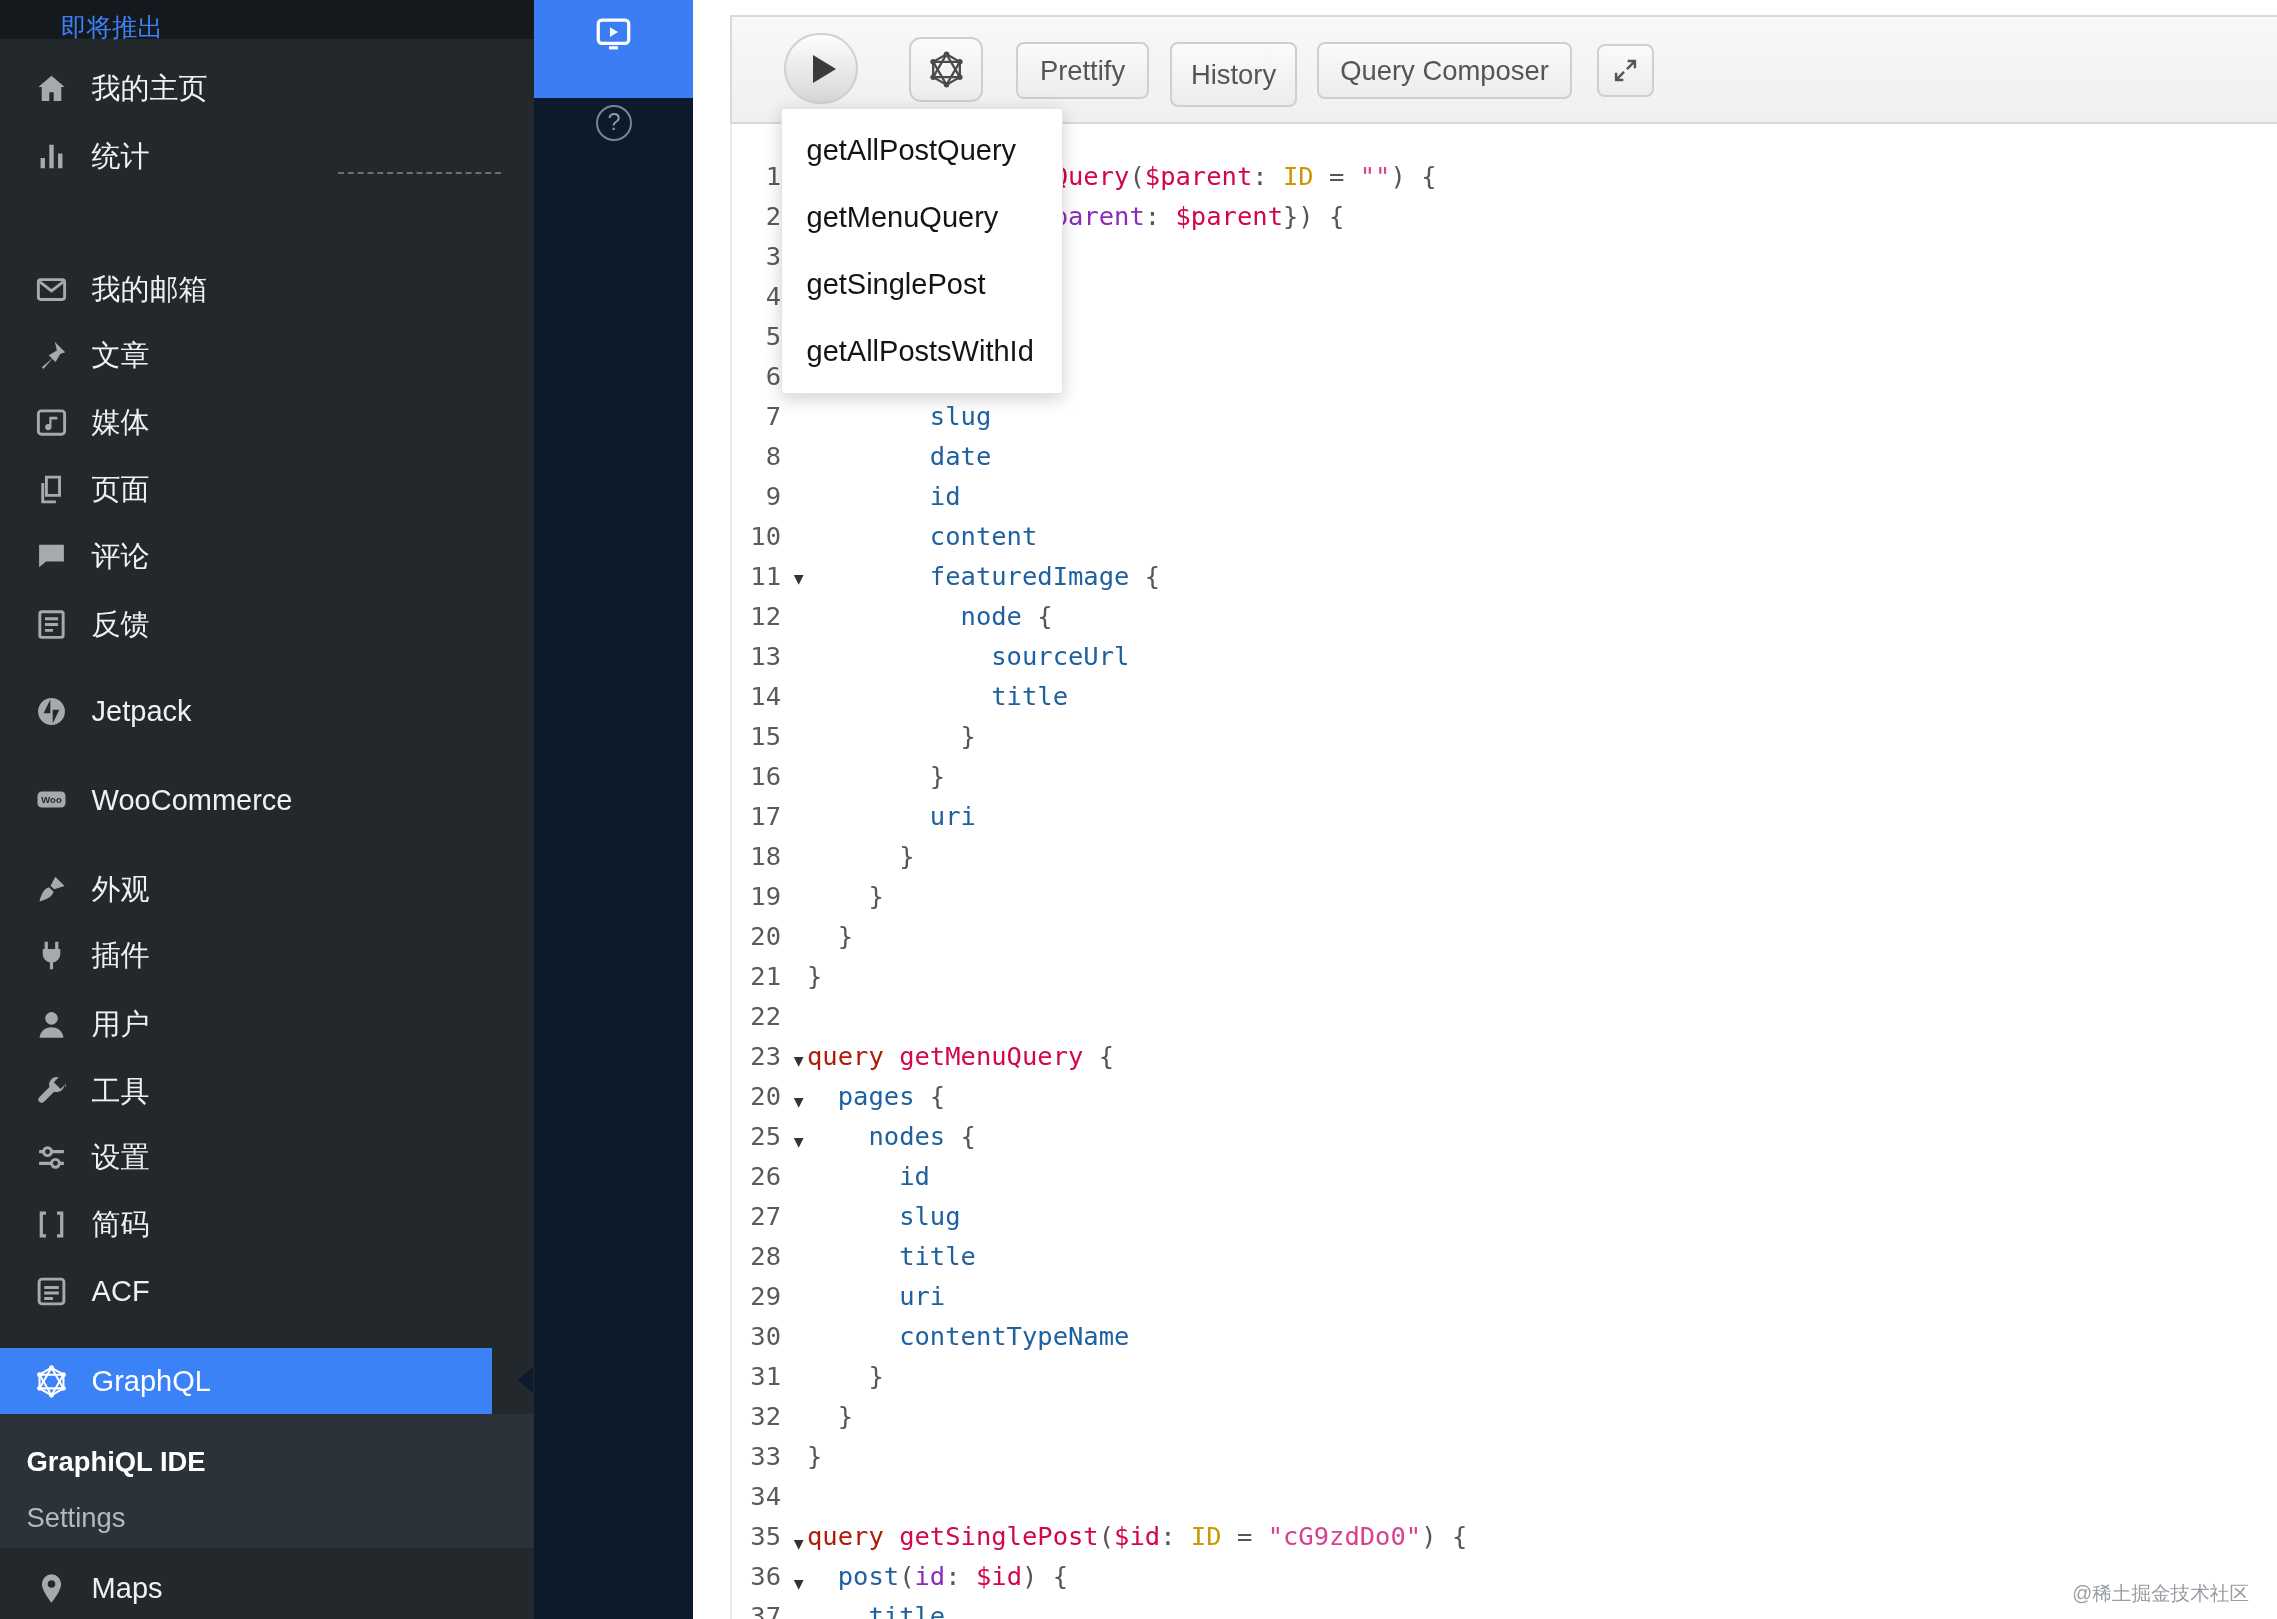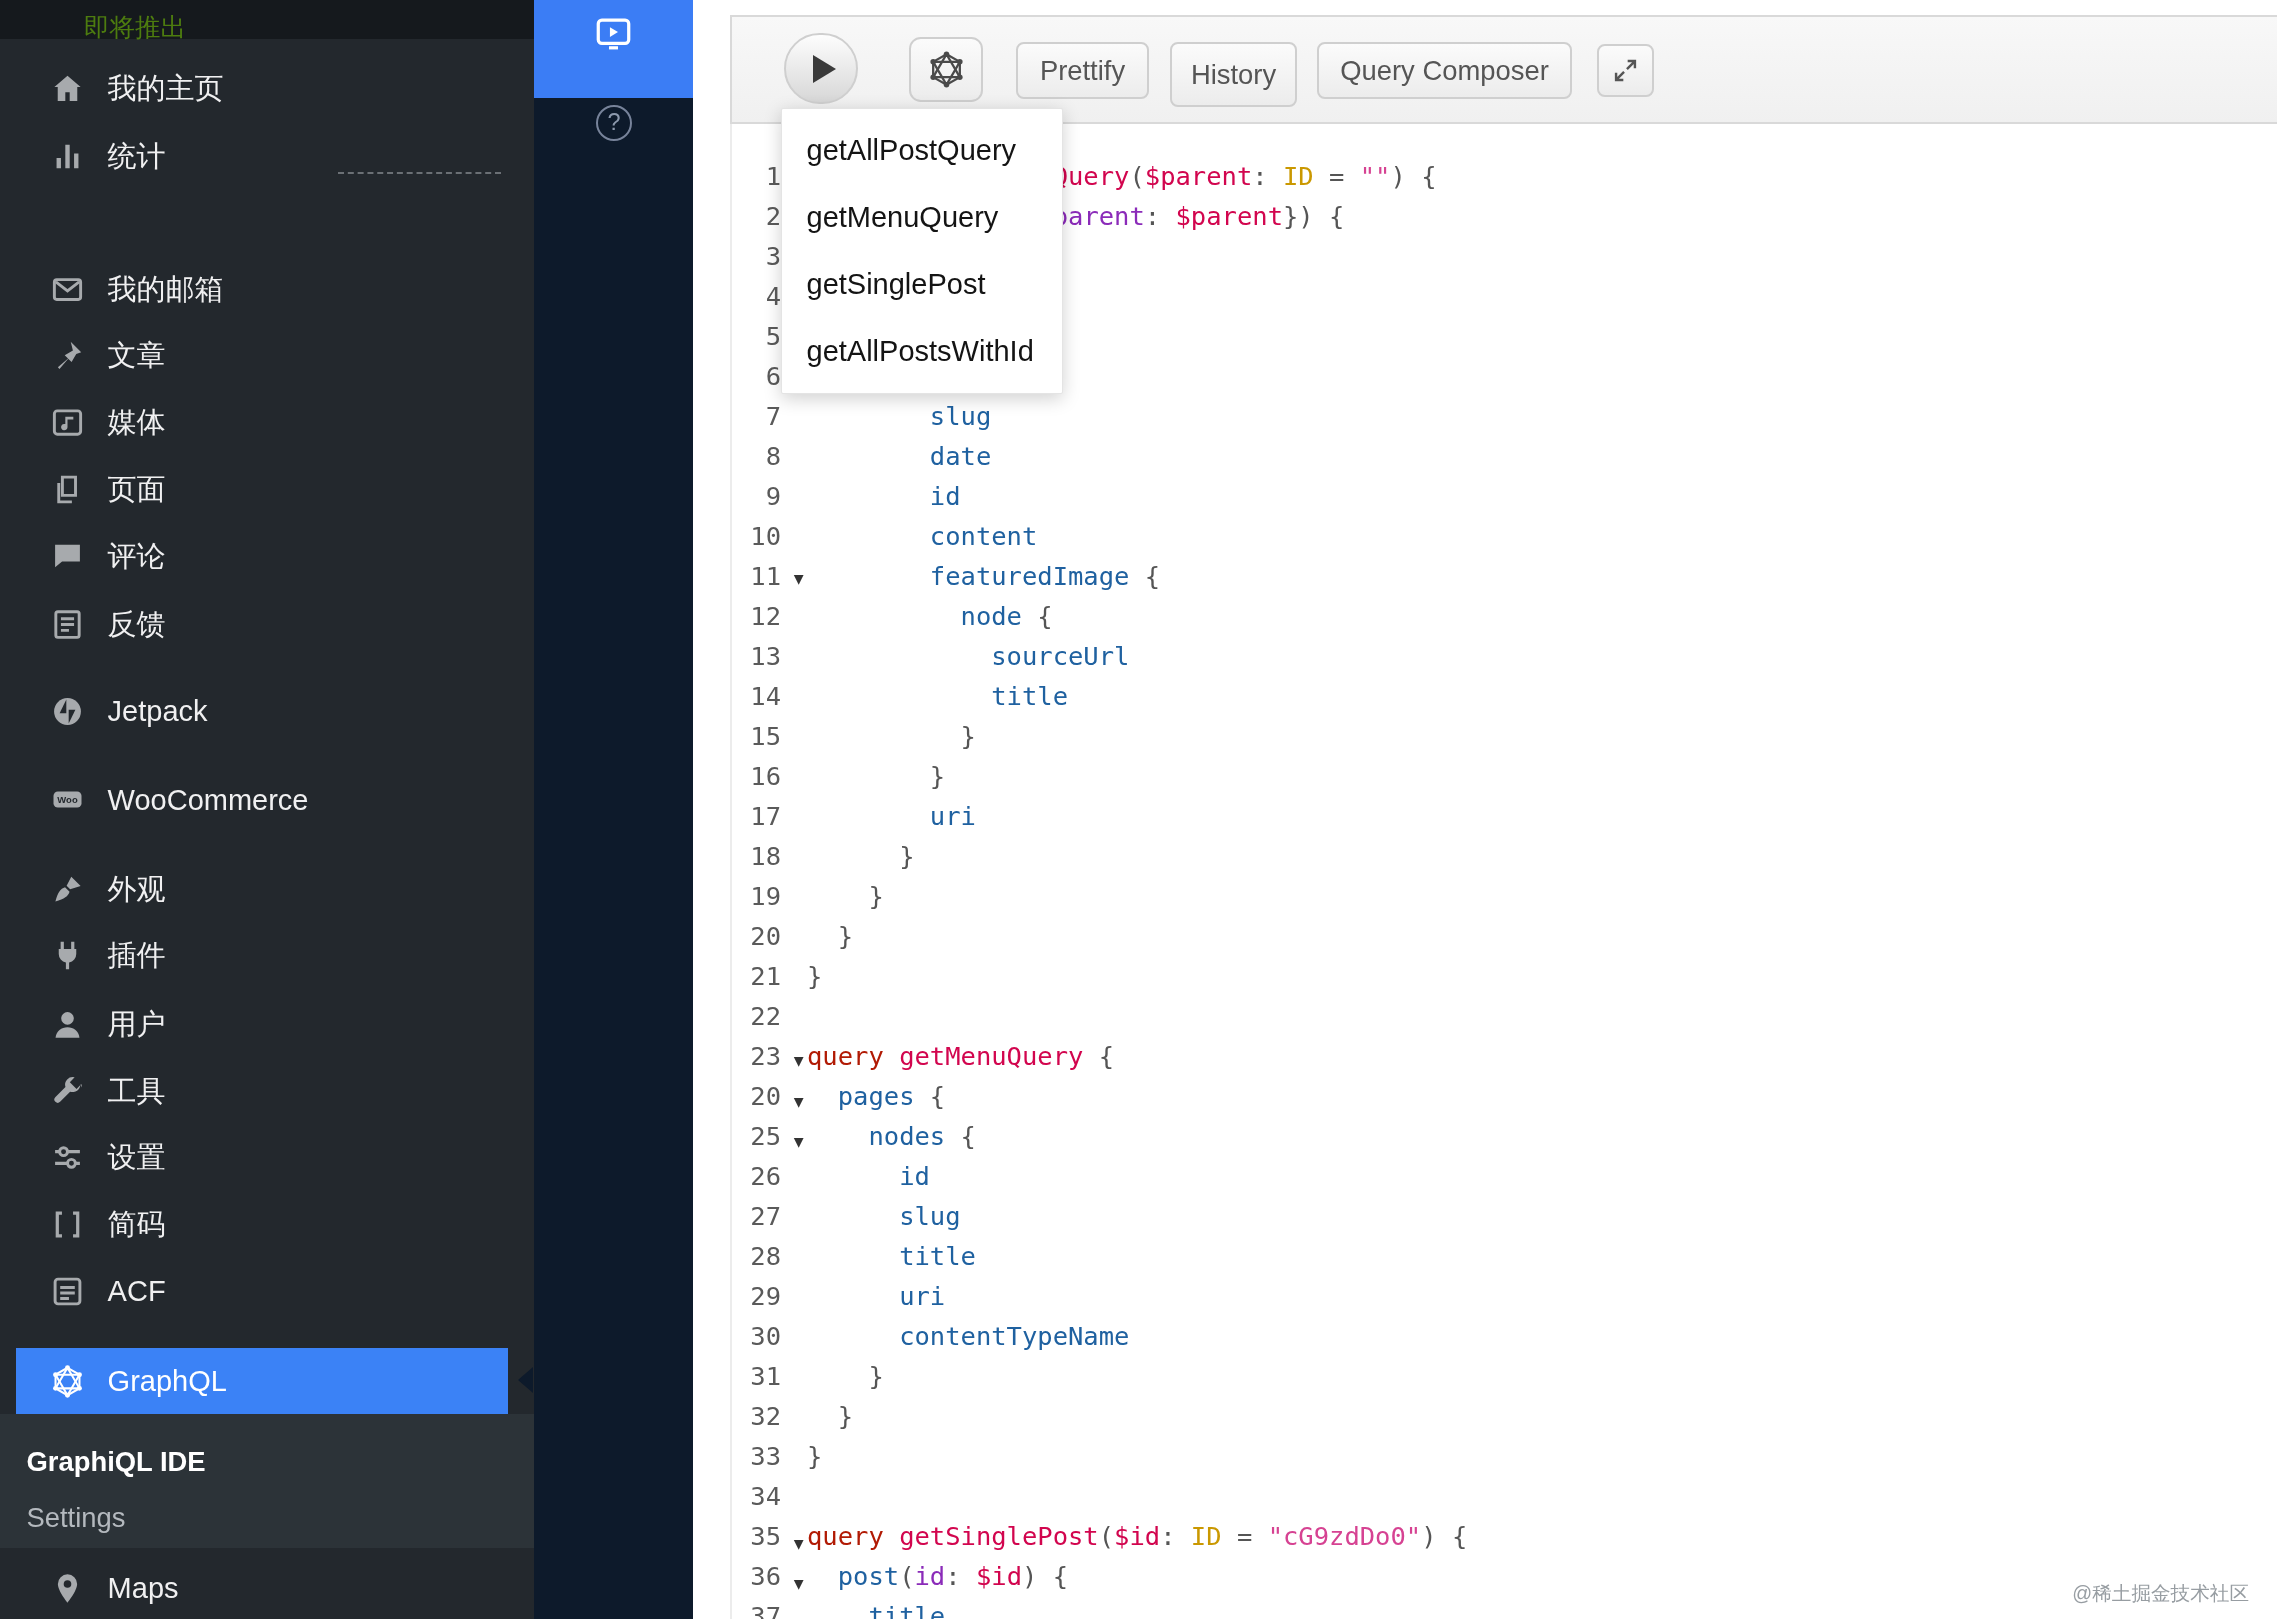--- a/index.html
+++ b/index.html
@@ -1,22 +1,22 @@
 <!DOCTYPE html>
 <html><head>
 <meta charset="utf-8">
 <style>
   *{margin:0;padding:0;box-sizing:border-box}
   html,body{width:2278px;height:1619px}
   body{position:relative;overflow:hidden;background:#fff;font-family:"Liberation Sans","DejaVu Sans",sans-serif}
 
   
   #sidebar{position:absolute;left:0;top:0;width:534px;height:1619px;background:#23282d;z-index:3}
-  #adminbar{position:absolute;left:0;top:0;width:534px;height:39px;background:#15191d;color:#4d7c0f;font-size:25.5px;line-height:55px;padding-left:84px}
-  .mi{position:absolute;left:16px;width:492px;height:67px;display:flex;align-items:center;color:#f0f0f1;font-size:29px;cursor:pointer}
+  #adminbar{position:absolute;left:0;top:0;width:534px;height:39px;background:#15191d;color:#3b82f6;font-size:25.5px;line-height:55px;padding-left:61px}
+  .mi{position:absolute;left:0;width:492px;height:67px;display:flex;align-items:center;color:#f0f0f1;font-size:29px;cursor:pointer}
   .mi .ic{width:37px;height:37px;margin-left:33px;margin-right:21.6px;flex:none;display:flex;align-items:center;justify-content:center}
   .mi .ic svg{width:35px;height:35px}
   .mi.active{background:#3b82f6;color:#fff}
   .badge{position:absolute;right:41px;color:#b5bcc2;font-size:27.4px}
   .dash{position:absolute;left:338px;top:172px;width:163px;border-top:2px dashed #6b7075}
   .notch{position:absolute;left:518px;top:1367px;width:0;height:0;border-top:13.7px solid transparent;border-bottom:13.7px solid transparent;border-right:15.7px solid #0d1a2b}
   #submenu{position:absolute;left:0;top:1414px;width:534px;height:134px;background:#2c3338;padding-top:20px}
   .smi{height:56px;line-height:56px;padding-left:26.5px;font-size:27.4px;color:#b4b9be;cursor:pointer}
   .smi.active{color:#fff;font-weight:bold}
 

